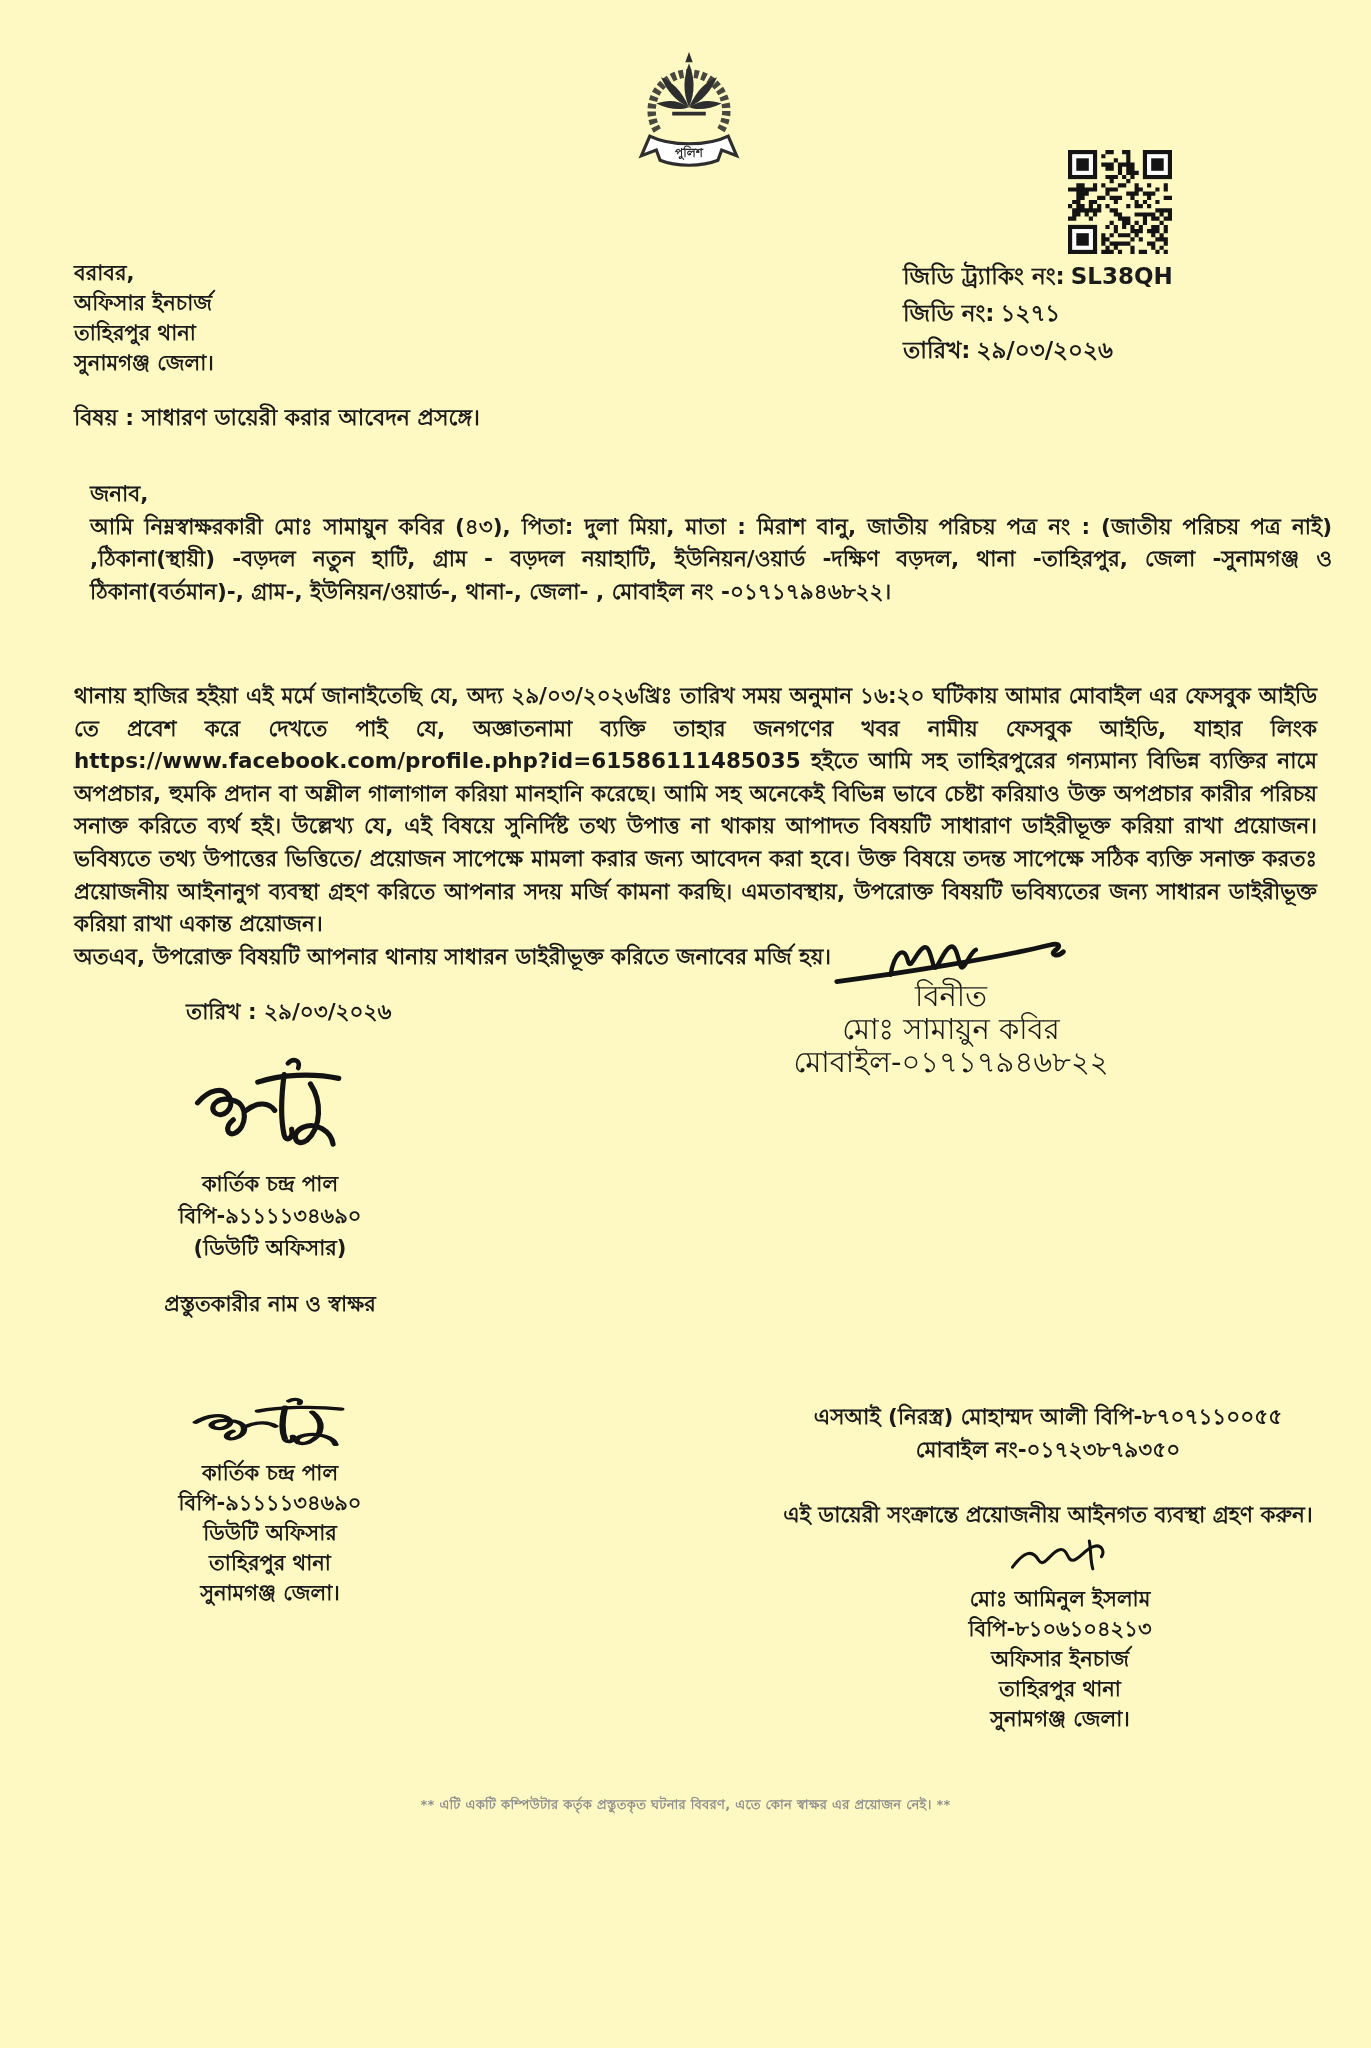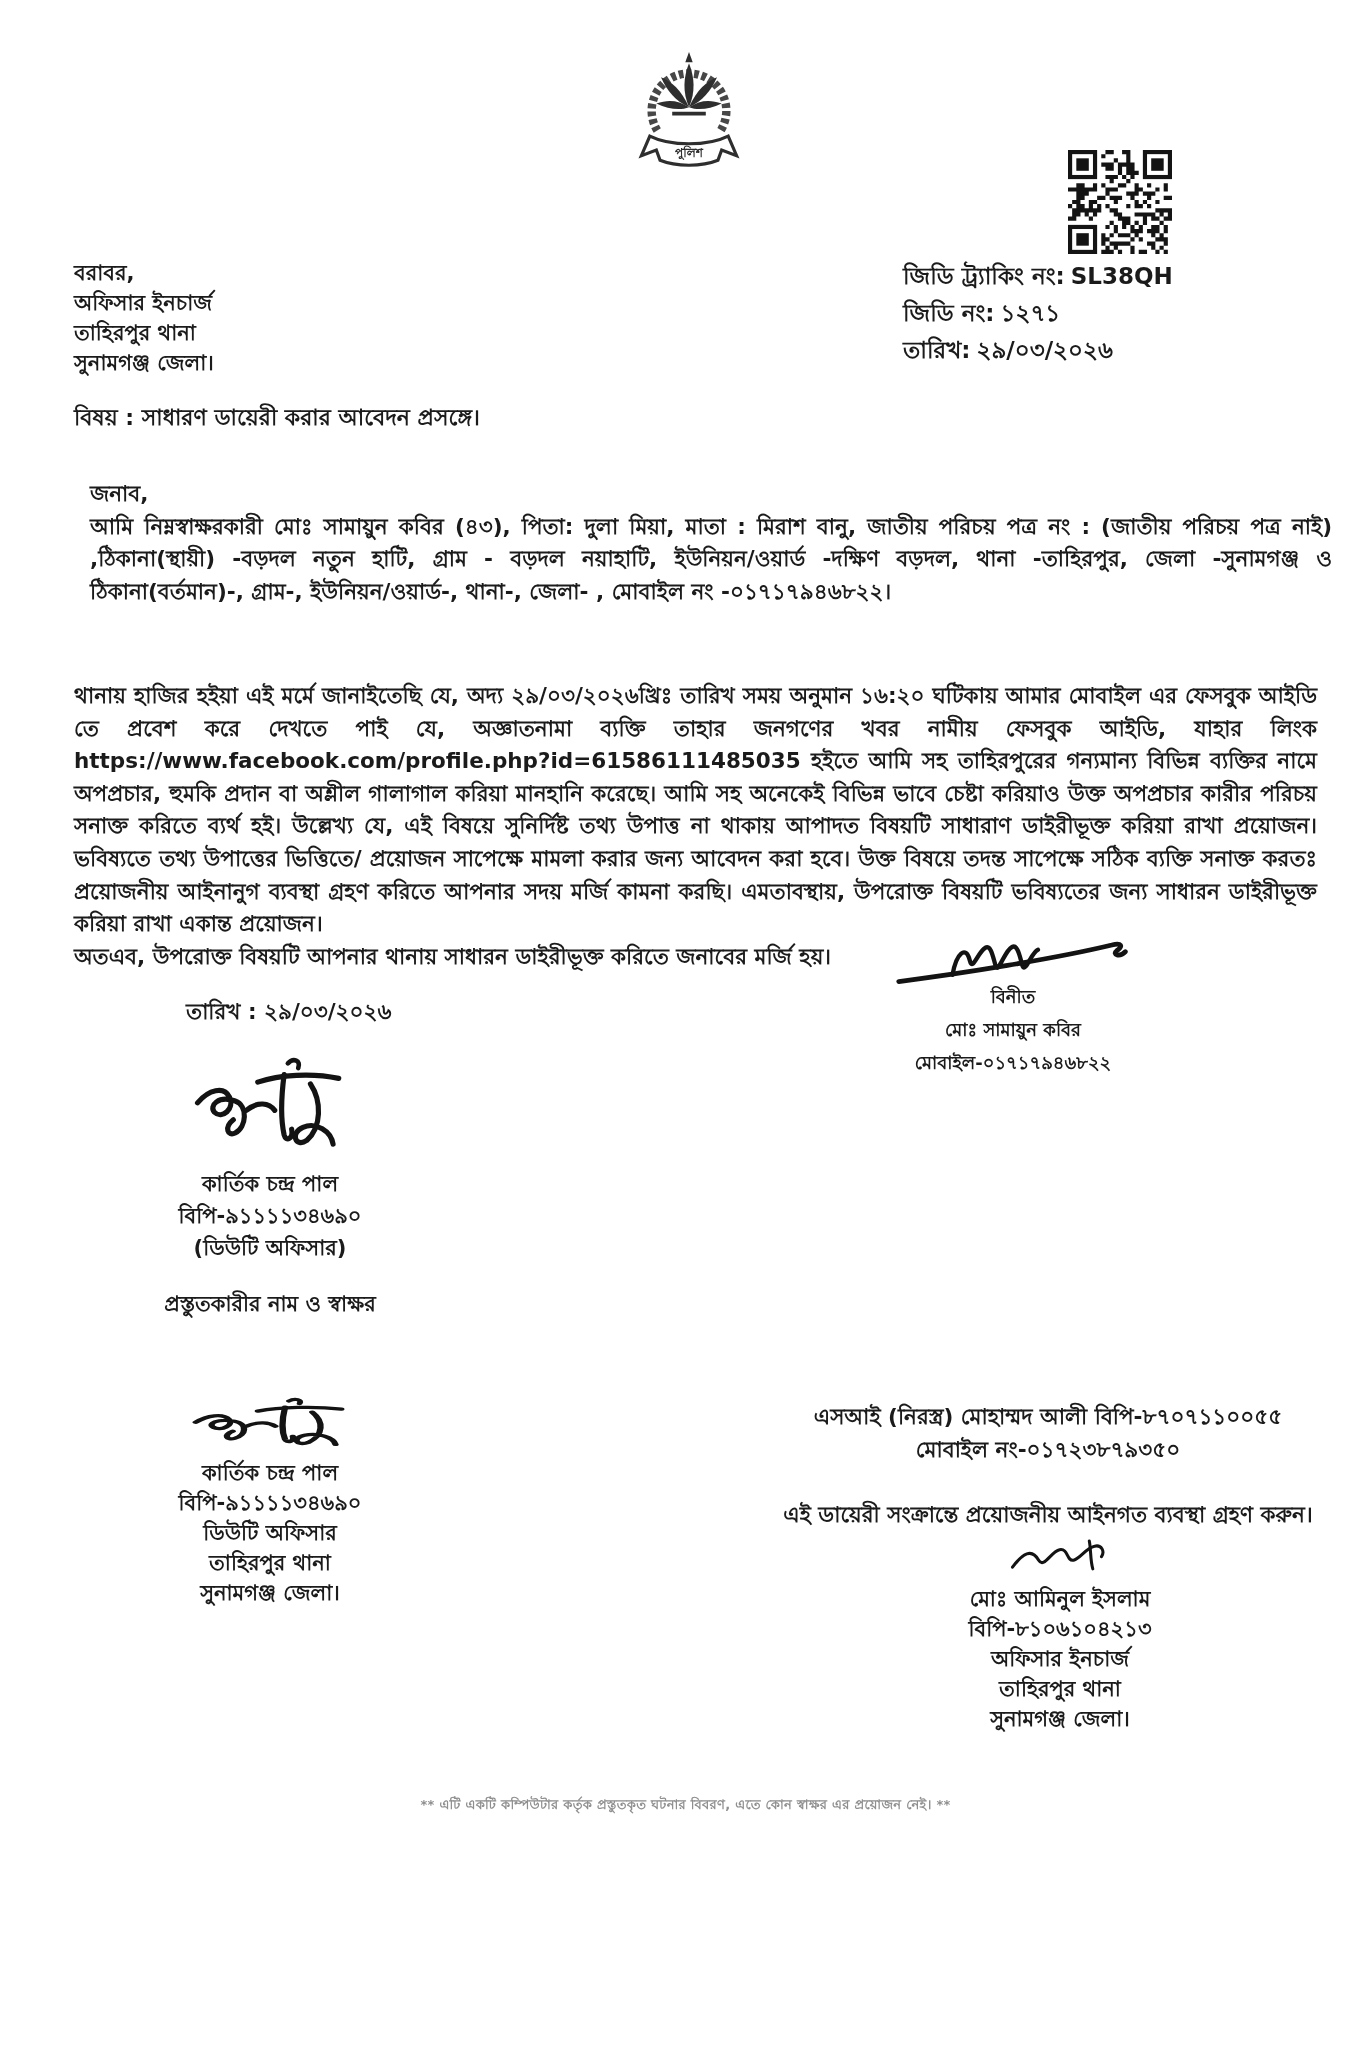--- a/index.html
+++ b/index.html
@@ -1,32 +1,32 @@
 <!DOCTYPE html>
 <html><head>
 <meta charset="utf-8">
 <style>
   html,body{margin:0;padding:0;background:#d8d8d8;}
   .page{
     position:relative;width:1371px;height:2048px;margin:0 auto;
-    background:#ffffff;
+    background:#fef9c3;
     font-family:"DejaVu Sans","Liberation Sans",sans-serif;
     color:#1b1b1b;overflow:hidden;
   }
   .abs{position:absolute;}
   .justify{text-align:justify;}
   .recipient{left:74px;top:258px;font-size:21px;line-height:30px;font-weight:bold;}
   .gd-info{left:903px;top:258px;font-size:23px;line-height:37px;font-weight:bold;}
   .gd-info .val{margin-left:6px;}
   .subject{left:74px;top:400px;font-size:22px;font-weight:bold;}
   .intro{left:74px;top:478px;width:1242px;font-size:21.5px;line-height:32.5px;font-weight:bold;margin-left:16px;}
   .bodyblock{left:74px;top:680px;width:1243px;font-size:21.5px;line-height:32.6px;font-weight:bold;}
   .closing{margin-top:0px;}
   .sigblock{display:flex;flex-direction:column;align-items:center;}
-  .applicant{left:848px;top:938px;width:330px;font-size:18px;line-height:33px;font-weight:bold;}
+  .applicant{left:786px;top:938px;width:330px;font-size:29px;line-height:33px;font-weight:normal;}
   .dateline{left:186px;top:995px;font-size:21.5px;font-weight:bold;}
   .duty-top{left:135px;top:1052px;width:270px;font-size:21px;line-height:32px;font-weight:bold;}
   .duty-top .caption{margin-top:24px;}
   .duty-bottom{left:135px;top:1396px;width:270px;font-size:21px;line-height:30px;font-weight:bold;}
   .si-block{left:778px;top:1400px;width:540px;font-size:21.5px;line-height:33px;font-weight:bold;text-align:center;}
   .instruction{left:778px;top:1498px;width:540px;font-size:21.5px;font-weight:bold;text-align:center;}
   .oc-block{left:918px;top:1534px;width:284px;font-size:21px;line-height:30px;font-weight:bold;text-align:right;}
   .footer{left:0;top:1795px;width:1371px;text-align:center;font-size:13px;color:#8f8f8f;font-weight:bold;letter-spacing:.3px;}
   .emblem{left:633px;top:46px;}
   .qr{left:1068px;top:150px;width:104px;height:104px;}

